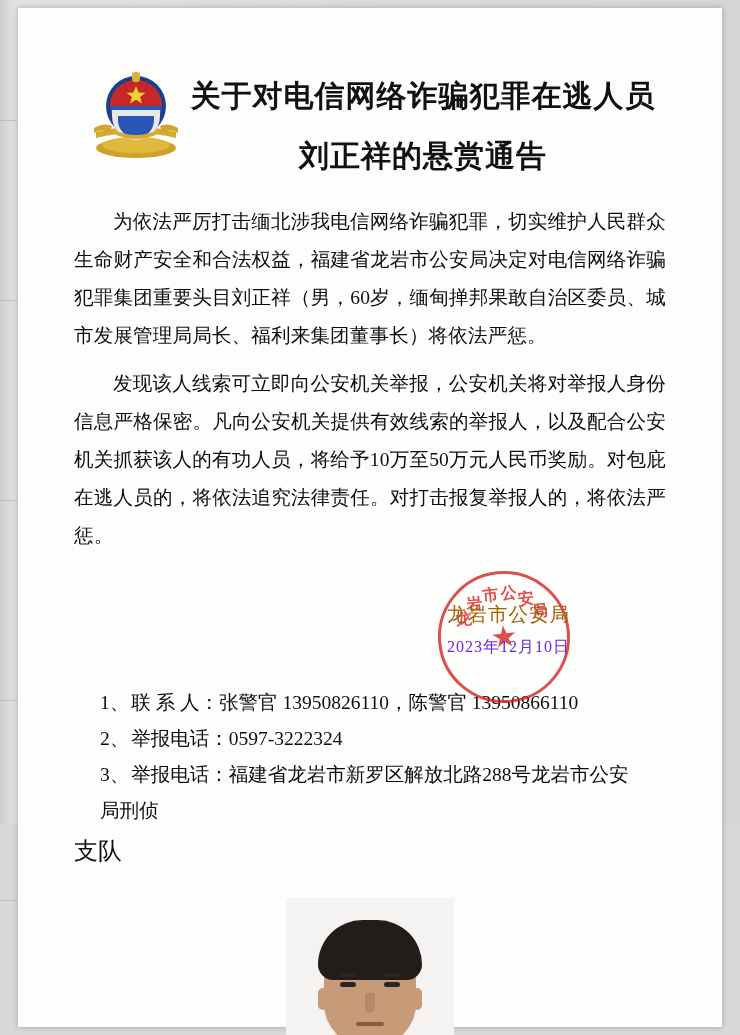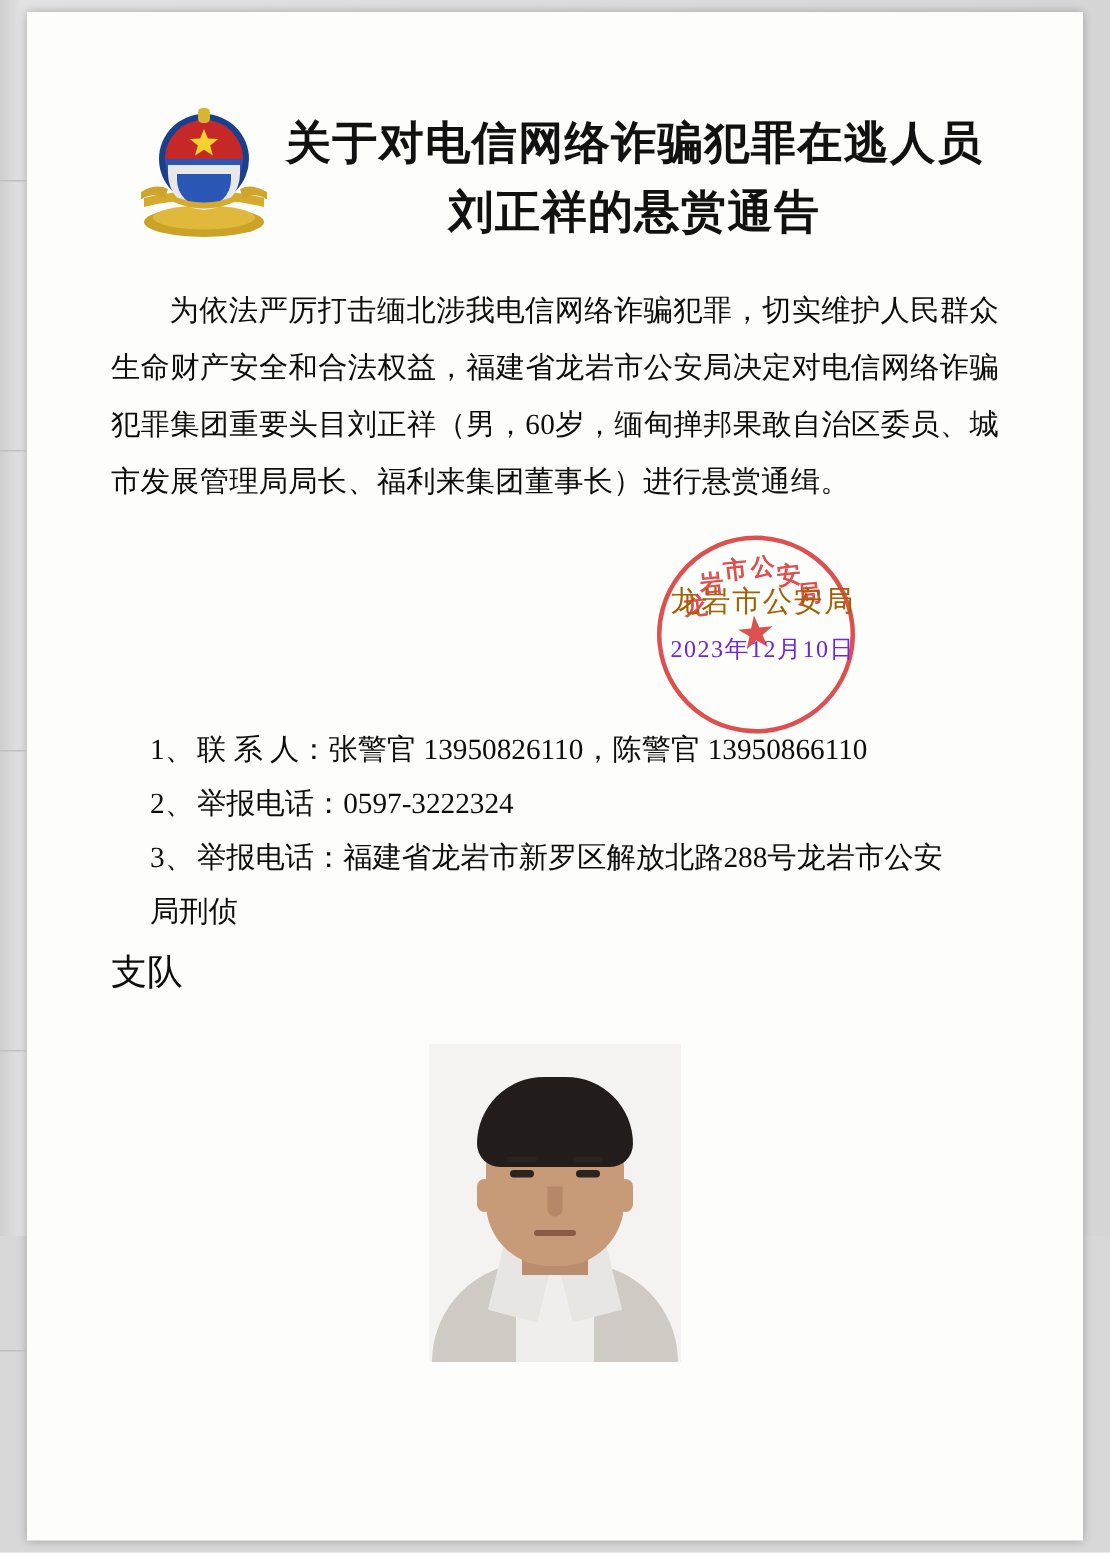--- a/index.html
+++ b/index.html
@@ -52,21 +52,21 @@
   }
   .title-line {
     font-family: "Liberation Serif","DejaVu Serif",serif;
     font-weight: bold;
     font-size: 30px;
     letter-spacing: 1px;
     color: #111;
     line-height: 1.45;
     white-space: nowrap;
   }
-  .title-line.second { margin-top: 2px; }
+  .title-line.second { margin-top: 16px; }
 
   
   .body {
     padding: 16px 56px 0 56px;
   }
   .para {
     font-size: 19.5px;
     line-height: 1.95;
     text-align: justify;
     text-justify: inter-ideograph;
@@ -135,21 +135,21 @@
     top: 72px;
     font-size: 16px;
     color: #6d28d9;
     letter-spacing: 1px;
     text-align: center;
   }
 
   
   .contacts {
     padding: 0 84px 0 56px;
-    margin-top: 20px;
+    margin-top: 8px;
   }
   .contact-row {
     font-size: 19.5px;
     line-height: 1.85;
     color: #0d0d0d;
     padding-left: 26px;
     text-indent: -0px;
   }
   .contact-row .idx { margin-right: 2px; }
   .contact-cont {
@@ -237,21 +237,22 @@
           <rect x="44" y="2" width="8" height="10" rx="3" fill="#d9b432"></rect>
         </svg>
       </div>
       <div class="title-block">
         <div class="title-line">关于对电信网络诈骗犯罪在逃人员</div>
         <div class="title-line second">刘正祥的悬赏通告</div>
       </div>
     </div>
 
     <div class="body">
-      <p class="para">为依法严厉打击缅北涉我电信网络诈骗犯罪，切实维护人民群众生命财产安全和合法权益，福建省龙岩市公安局决定对电信网络诈骗犯罪集团重要头目刘正祥（男，60岁，缅甸掸邦果敢自治区委员、城市发展管理局局长、福利来集团董事长）进行悬赏通缉。</p>
+      <p class="para">为依法严厉打击缅北涉我电信网络诈骗犯罪，切实维护人民群众生命财产安全和合法权益，福建省龙岩市公安局决定对电信网络诈骗犯罪集团重要头目刘正祥（男，60岁，缅甸掸邦果敢自治区委员、城市发展管理局局长、福利来集团董事长）将依法严惩。</p>
+      <p class="para">发现该人线索可立即向公安机关举报，公安机关将对举报人身份信息严格保密。凡向公安机关提供有效线索的举报人，以及配合公安机关抓获该人的有功人员，将给予10万至50万元人民币奖励。对包庇在逃人员的，将依法追究法律责任。对打击报复举报人的，将依法严惩。</p>
 
       <div class="sign-block">
         <div class="seal">
           <div class="seal-inner"></div>
           <div class="seal-star">★</div>
           <div class="seal-char" style="transform:rotate(-60deg) translate(0,-44px) rotate(60deg);">龙</div>
           <div class="seal-char" style="transform:rotate(-36deg) translate(0,-44px) rotate(36deg);">岩</div>
           <div class="seal-char" style="transform:rotate(-12deg) translate(0,-44px) rotate(12deg);">市</div>
           <div class="seal-char" style="transform:rotate(12deg) translate(0,-44px) rotate(-12deg);">公</div>
           <div class="seal-char" style="transform:rotate(36deg) translate(0,-44px) rotate(-36deg);">安</div>

